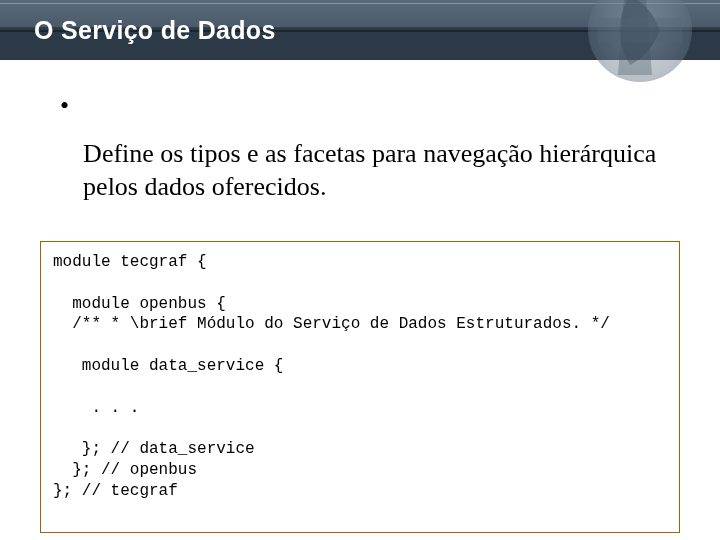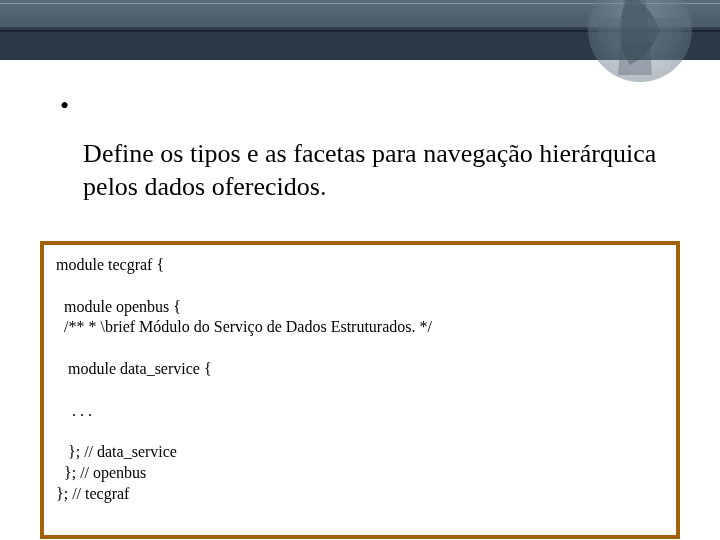--- a/index.html
+++ b/index.html
@@ -68,35 +68,36 @@
   }
   .bullet-text {
     font-size: 26px;
     line-height: 1.25;
     color: #000;
     font-family: 'Times New Roman', Georgia, serif;
     margin-top: 48px;
   }
   .code-box {
     margin: 8px 40px 0 40px;
-    border: 4px solid #a16207;
+    border: 1px solid #a16207;
     padding: 10px 12px 30px 12px;
-    font-family: Liberation Serif, serif;
+    font-family: Liberation Mono, monospace;
     font-size: 16px;
     line-height: 1.3;
     white-space: pre;
     color: #000;
   }
 </style>
 </head>
 <body>
 
 <div class="header">
   <div class="header-top-line"></div>
   <div class="header-mid-line"></div>
+  <span class="title">O Serviço de Dados</span>
   <svg class="logo" viewBox="0 0 160 120">
     <defs>
       <radialGradient id="lg" cx="50%" cy="50%" r="60%">
         <stop offset="0%" stop-color="#a8b8c8"></stop>
         <stop offset="100%" stop-color="#556575"></stop>
       </radialGradient>
     </defs>
     <ellipse cx="90" cy="50" rx="52" ry="52" fill="url(#lg)" opacity="0.55"></ellipse>
     <path d="M 80 15 Q 70 30 70 50 Q 70 70 80 85 Q 100 75 110 50 Q 100 25 80 15 Z" fill="#3c4c5c" opacity="0.6"></path>
     <path d="M 48 38 L 132 38 L 132 62 L 48 62 Z" fill="#5b6b7a" opacity="0.45"></path>

